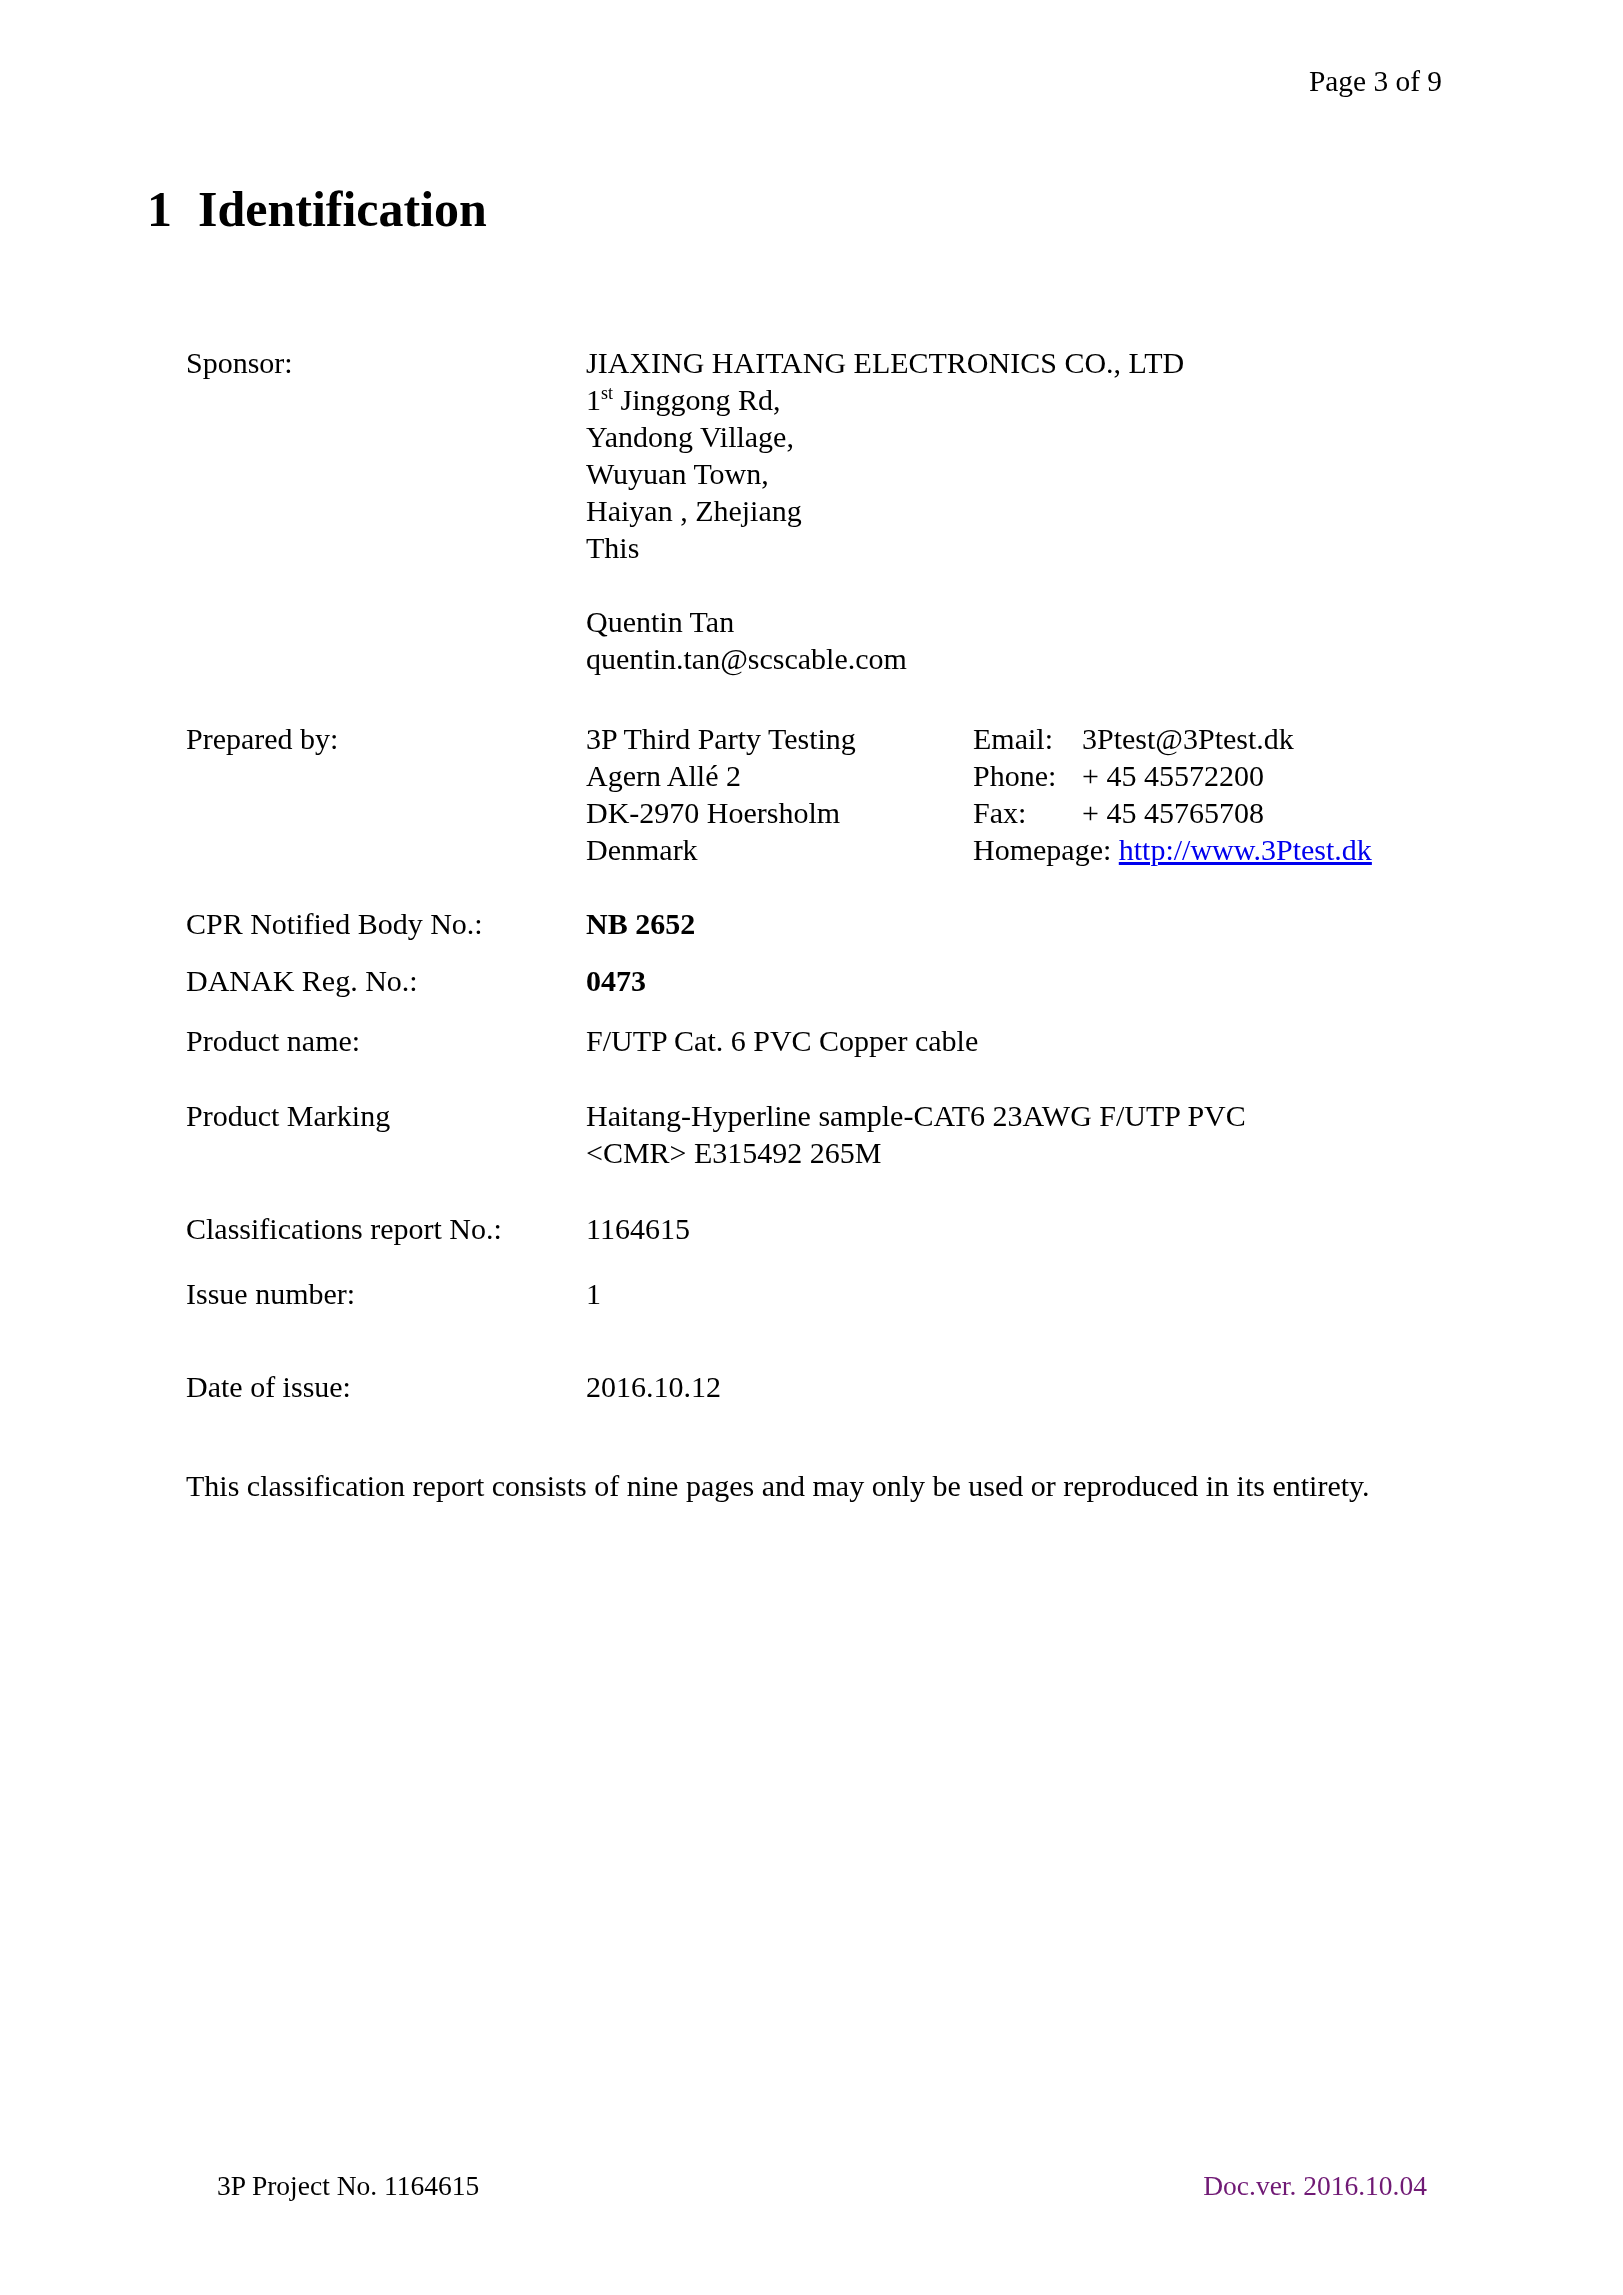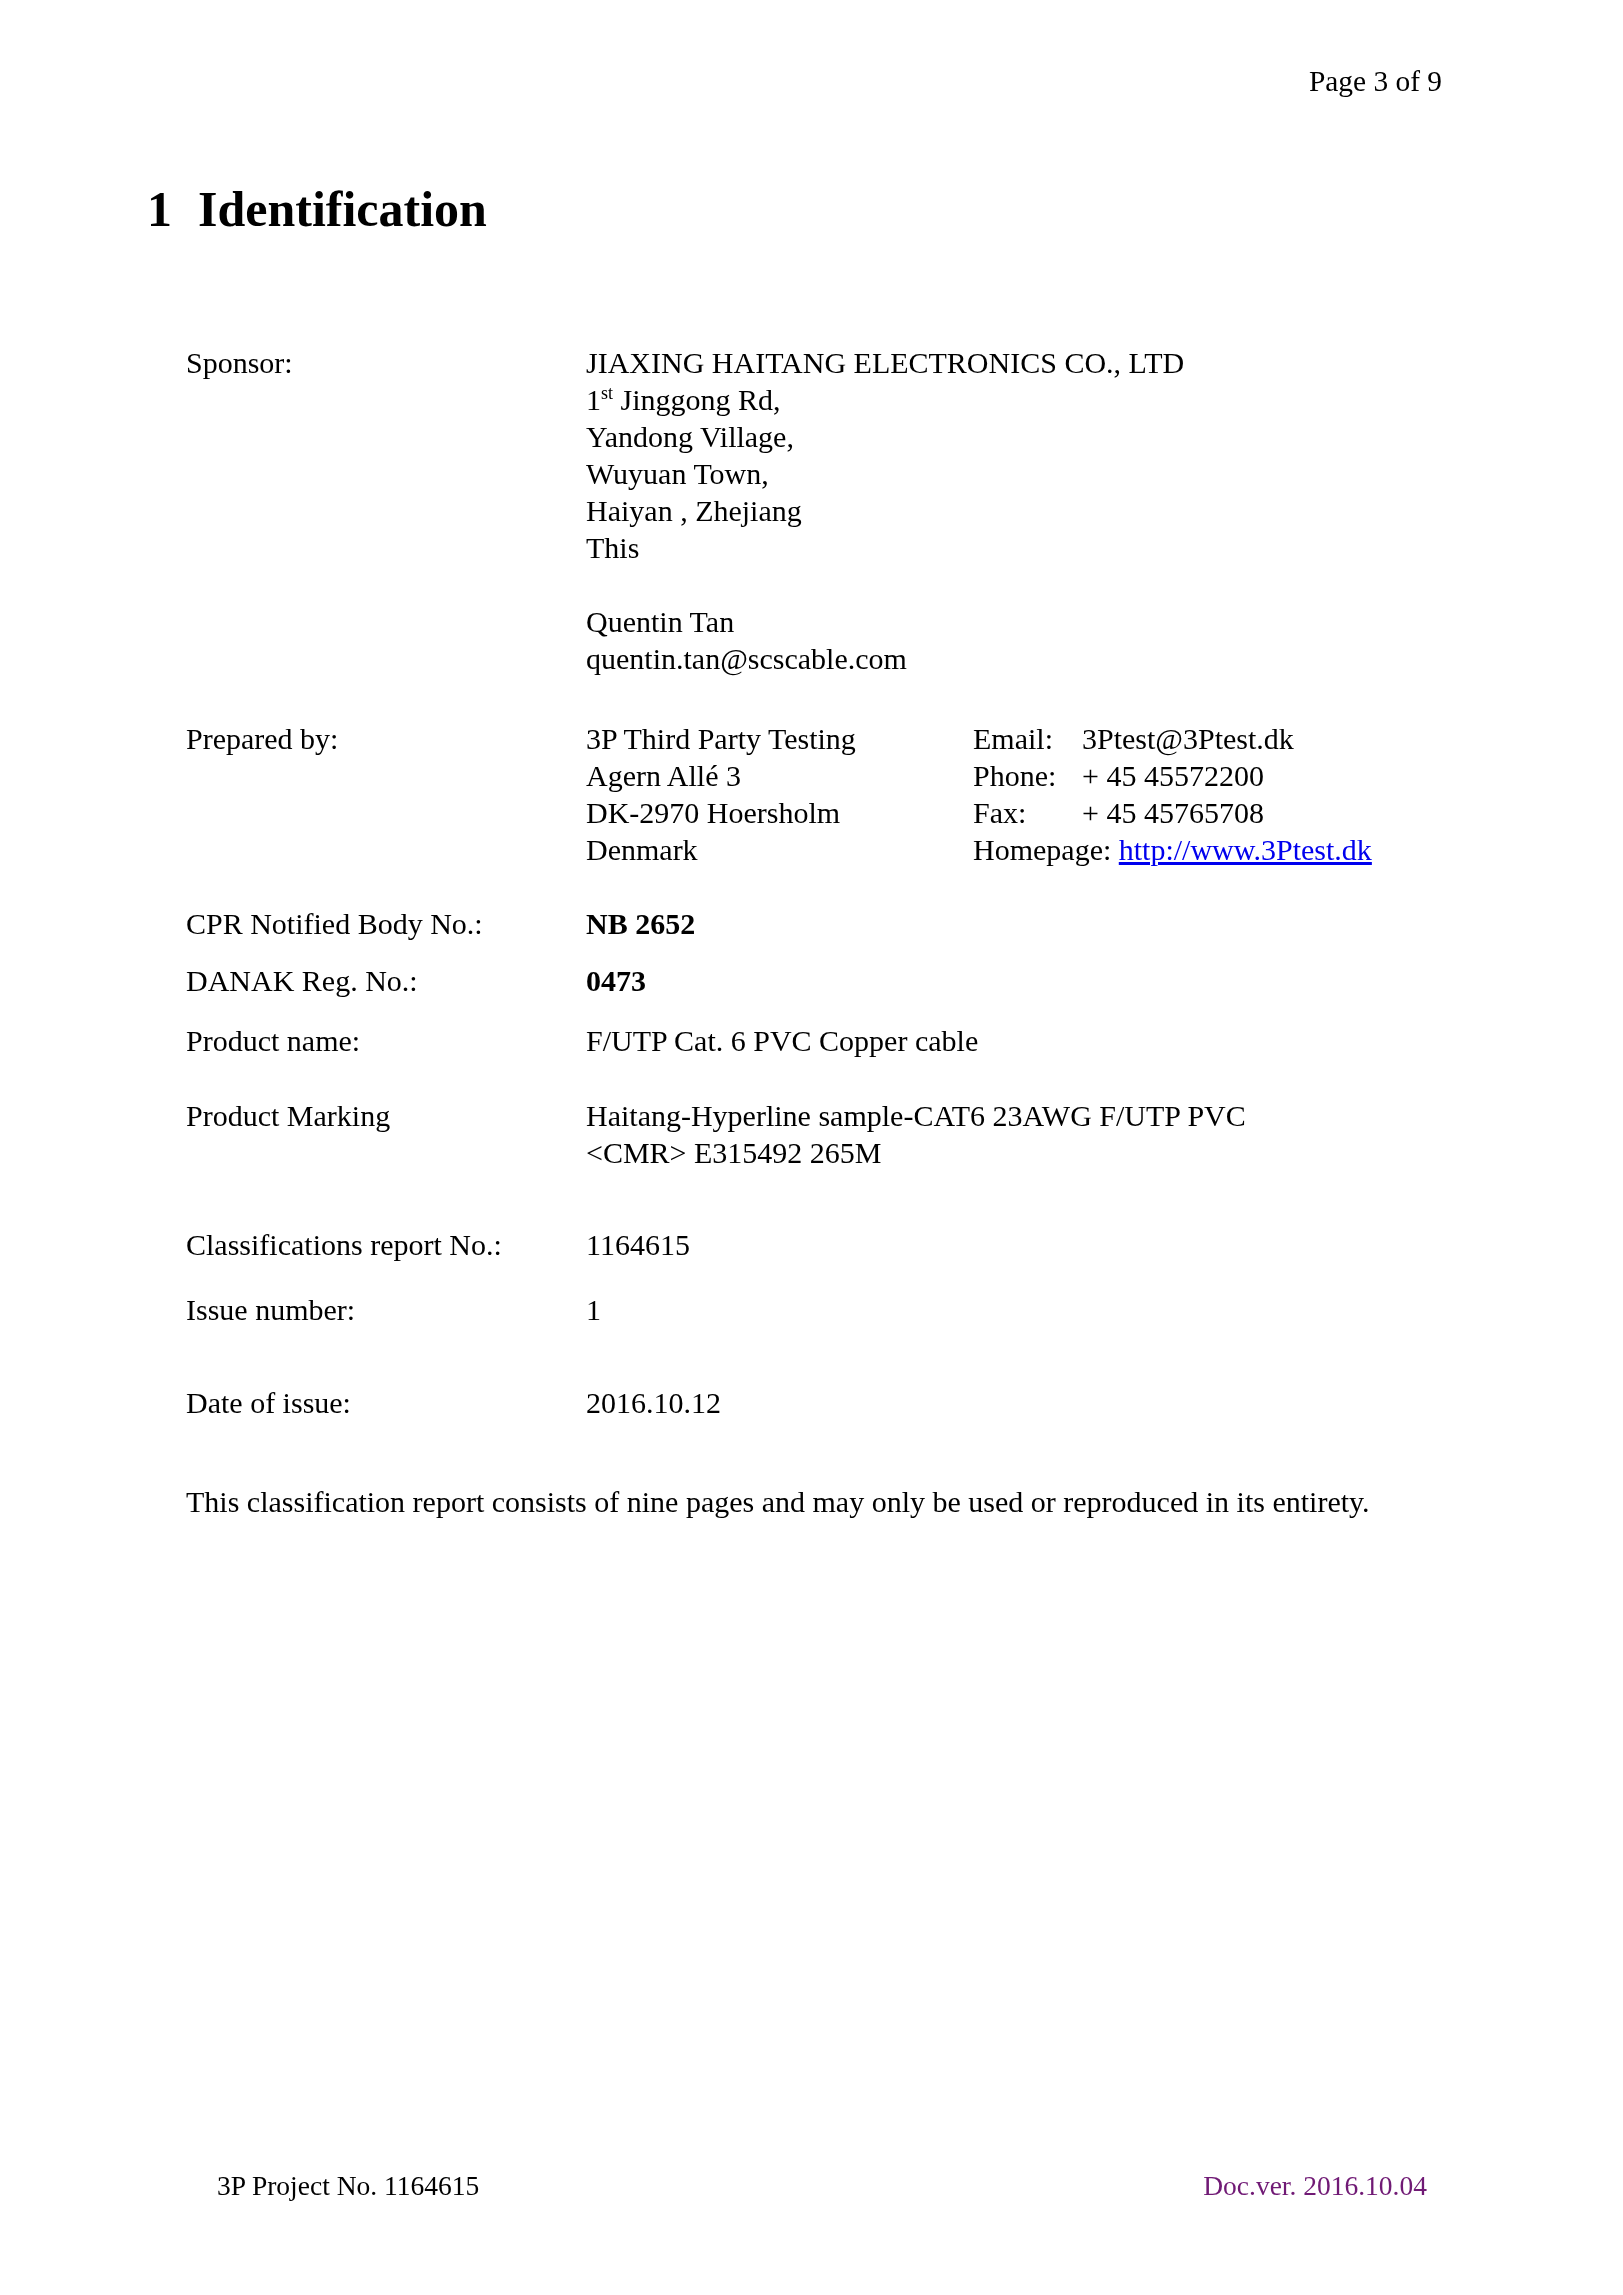--- a/index.html
+++ b/index.html
@@ -41,21 +41,21 @@
   sup{font-size:60%;line-height:0;vertical-align:super;}
   .prepared-value{display:grid;grid-template-columns:387px 1fr;}
   .contact-label{display:inline-block;min-width:109px;}
   .bold-value{font-weight:bold;}
   a.homepage-link{color:#0000EE;text-decoration:underline;}
   .row-prepared{margin-top:43px;}
   .row-cpr{margin-top:37px;}
   .row-danak{margin-top:20px;}
   .row-product-name{margin-top:23px;}
   .row-marking{margin-top:38px;}
-  .row-report-no{margin-top:55px;}
+  .row-report-no{margin-top:39px;}
   .row-issue{margin-top:28px;}
   .row-date{margin-top:56px;}
   .paragraph{
     margin-top:62px;
     text-align:justify;
   }
   .footer-left{
     position:absolute;
     left:217px;
     top:2167px;
@@ -95,21 +95,21 @@
         <div class="line">Quentin Tan</div>
         <div class="line">quentin.tan@scscable.com</div>
       </div>
     </div>
 
     <div class="row row-prepared">
       <div class="label">Prepared by:</div>
       <div class="prepared-value">
         <div>
           <div class="line">3P Third Party Testing</div>
-          <div class="line">Agern Allé 3</div>
+          <div class="line">Agern Allé 2</div>
           <div class="line">DK-2970 Hoersholm</div>
           <div class="line">Denmark</div>
         </div>
         <div>
           <div class="line"><span class="contact-label">Email:</span><span>3Ptest@3Ptest.dk</span></div>
           <div class="line"><span class="contact-label">Phone:</span><span>+ 45 45572200</span></div>
           <div class="line"><span class="contact-label">Fax:</span><span>+ 45 45765708</span></div>
           <div class="line"><span>Homepage:</span><span> </span><a href="#" class="homepage-link">http://www.3Ptest.dk</a></div>
         </div>
       </div>

